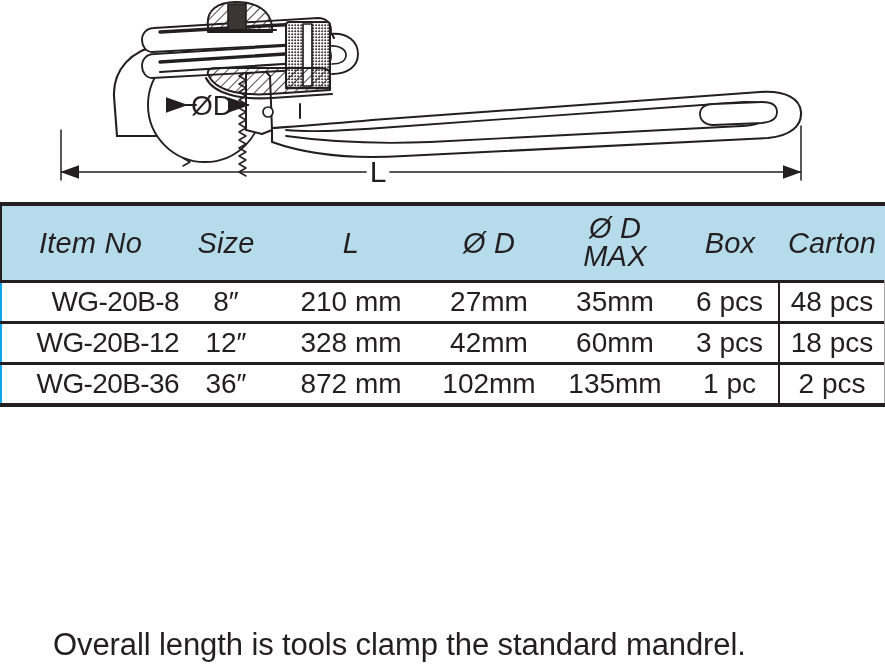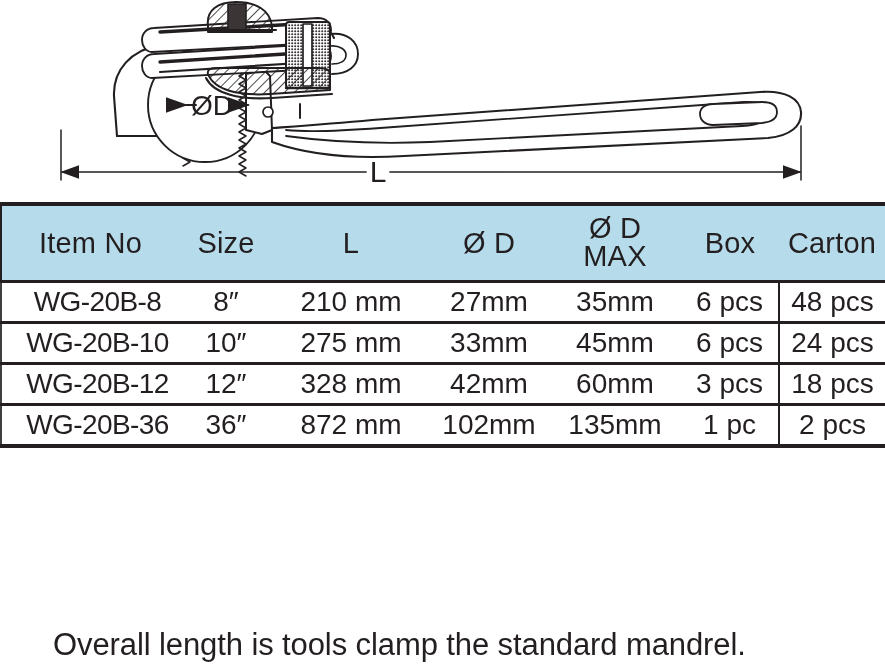--- a/index.html
+++ b/index.html
@@ -52,43 +52,44 @@
   }
 
   
   tr.head-row th {
     background: #b6dcec;
     height: 74px;
     font-size: 29px;
     letter-spacing: .2px;
     border-top: 4px solid #231f20;
     border-bottom: 3px solid #231f20;
+    font-style: italic;
   }
   tr.head-row th.c-item { border-left: 2px solid #231f20; }
   tr.head-row th.c-carton { border-right: 2px solid #be185d; }
   th .hdr-two-line {
     display: block;
     line-height: .96;
   }
   th .hdr-two-line .ln2 { display: block; }
 
   
   tr.data-row td {
     height: 38px;
     font-size: 28px;
     border-bottom: 3px solid #231f20;
     font-family: "Liberation Sans", sans-serif;
   }
   tr.data-row td.c-item {
-    border-left: 2px solid #404040;
-    text-align: center;
+    border-left: 2px solid #0ea5e9;
+    text-align: right;
     padding-left: 14px;
     letter-spacing: -.6px;
   }
-  tr.data-row td.c-carton { border-right: 2px solid #a3a3a3; }
+  tr.data-row td.c-carton { border-right: 4px solid #a3a3a3; }
   tr.data-row td.c-box {
     border-right: 2px solid #231f20;
   }
   tr.data-row:last-child td { border-bottom: 4px solid #231f20; }
 
   
   col.w-item   { width: 178px; }
   col.w-size   { width: 94px;  }
   col.w-len    { width: 156px; }
   col.w-d      { width: 120px; }
@@ -260,29 +261,20 @@
         <tr class="data-row">
           <td class="c-item">WG-20B-8</td>
           <td class="c-size">8″</td>
           <td class="c-len">210 mm</td>
           <td class="c-d">27mm</td>
           <td class="c-dmax">35mm</td>
           <td class="c-box">6 pcs</td>
           <td class="c-carton">48 pcs</td>
         </tr>
         <tr class="data-row">
-          <td class="c-item">WG-20B-10</td>
-          <td class="c-size">10″</td>
-          <td class="c-len">275 mm</td>
-          <td class="c-d">33mm</td>
-          <td class="c-dmax">45mm</td>
-          <td class="c-box">6 pcs</td>
-          <td class="c-carton">24 pcs</td>
-        </tr>
-        <tr class="data-row">
           <td class="c-item">WG-20B-12</td>
           <td class="c-size">12″</td>
           <td class="c-len">328 mm</td>
           <td class="c-d">42mm</td>
           <td class="c-dmax">60mm</td>
           <td class="c-box">3 pcs</td>
           <td class="c-carton">18 pcs</td>
         </tr>
         <tr class="data-row">
           <td class="c-item">WG-20B-36</td>

